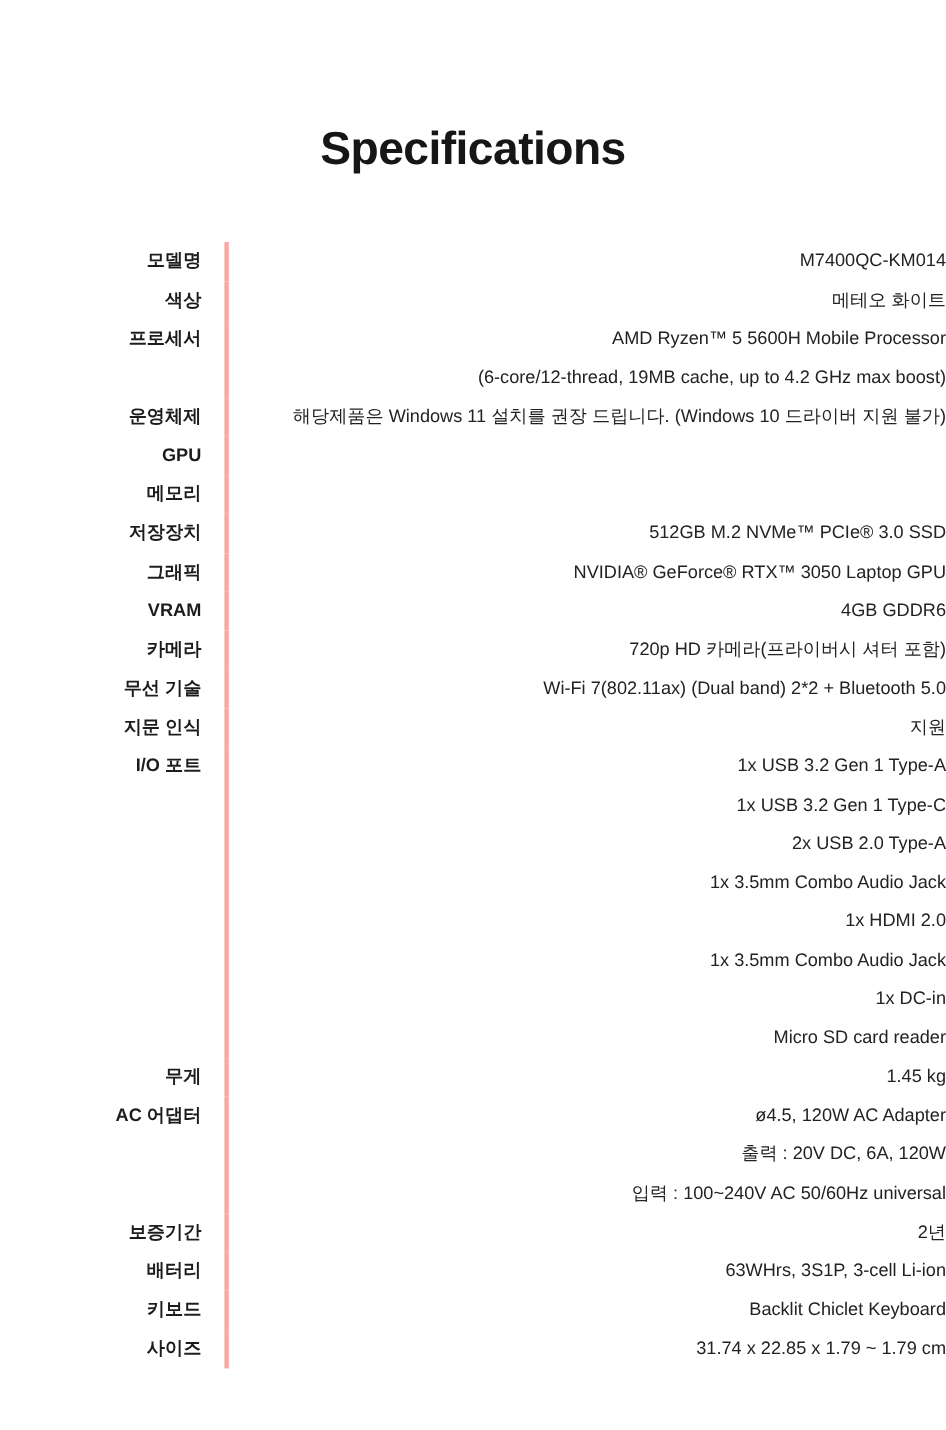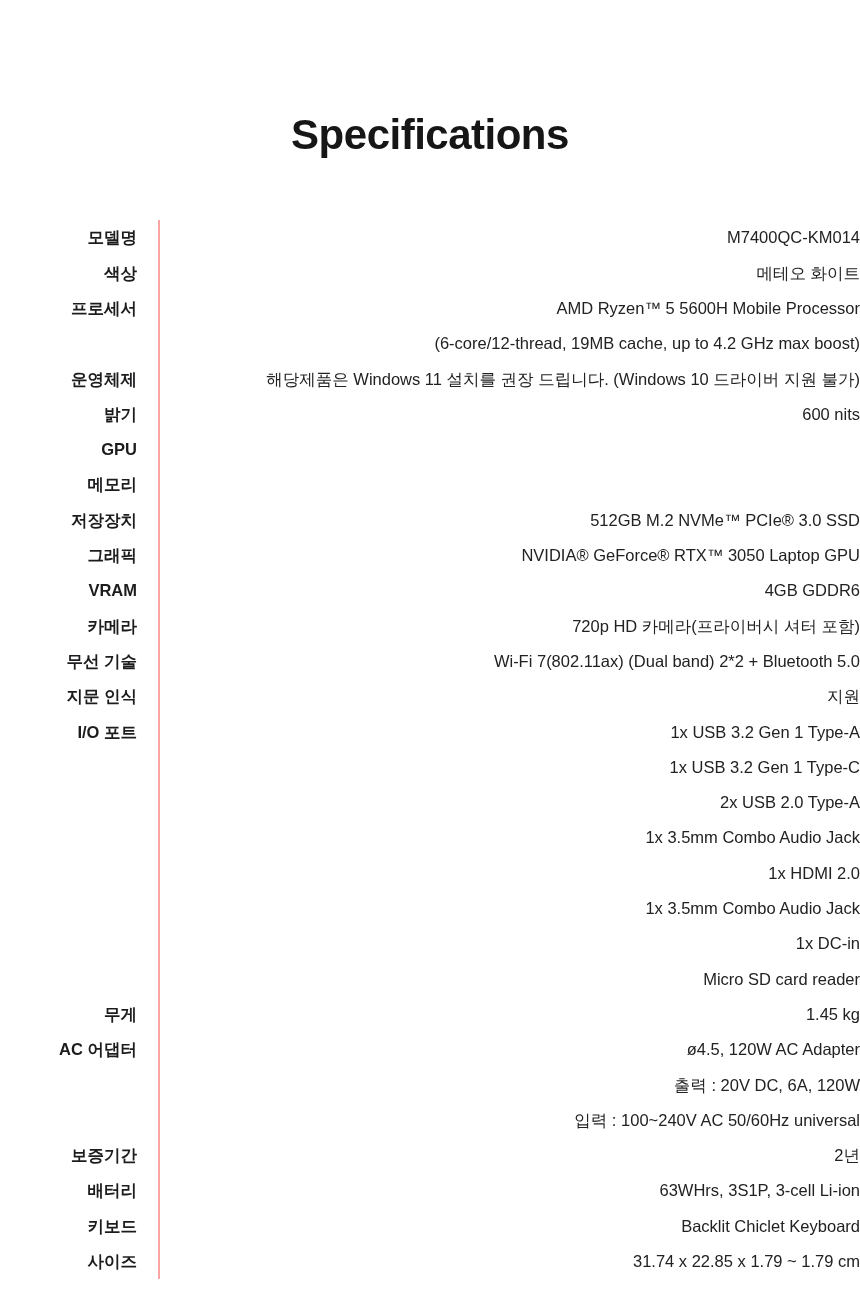--- a/index.html
+++ b/index.html
@@ -26,28 +26,28 @@
   }
   .spec-table {
     margin-top: 60px;
   }
   .spec-row {
     display: flex;
     align-items: stretch;
   }
   .spec-label {
     box-sizing: border-box;
-    width: 160px;
+    width: 208px;
     padding-right: 21px;
     text-align: right;
     font-weight: 700;
     font-size: 16.5px;
     line-height: 35.3px;
     color: #1c1c1e;
-    border-right: 2px solid #fca5a5;
+    border-right: 4px solid #fca5a5;
     flex-shrink: 0;
     white-space: nowrap;
   }
   .spec-value {
     flex: 1;
     padding-left: 20px;
     font-size: 16.5px;
     font-weight: 400;
     color: #222224;
     text-align: right;
@@ -79,26 +79,20 @@
       <div class="spec-label">프로세서</div>
       <div class="spec-value">
         <div class="spec-line">AMD Ryzen™ 5 5600H Mobile Processor</div>
         <div class="spec-line">(6-core/12-thread, 19MB cache, up to 4.2 GHz max boost)</div>
       </div>
     </div>
     <div class="spec-row">
       <div class="spec-label">운영체제</div>
       <div class="spec-value">
         <div class="spec-line">해당제품은 Windows 11 설치를 권장 드립니다. (Windows 10 드라이버 지원 불가)</div>
-      </div>
-    </div>
-    <div class="spec-row">
-      <div class="spec-label">밝기</div>
-      <div class="spec-value">
-        <div class="spec-line">600 nits</div>
       </div>
     </div>
     <div class="spec-row">
       <div class="spec-label">GPU</div>
     </div>
     <div class="spec-row">
       <div class="spec-label">메모리</div>
     </div>
     <div class="spec-row">
       <div class="spec-label">저장장치</div>

